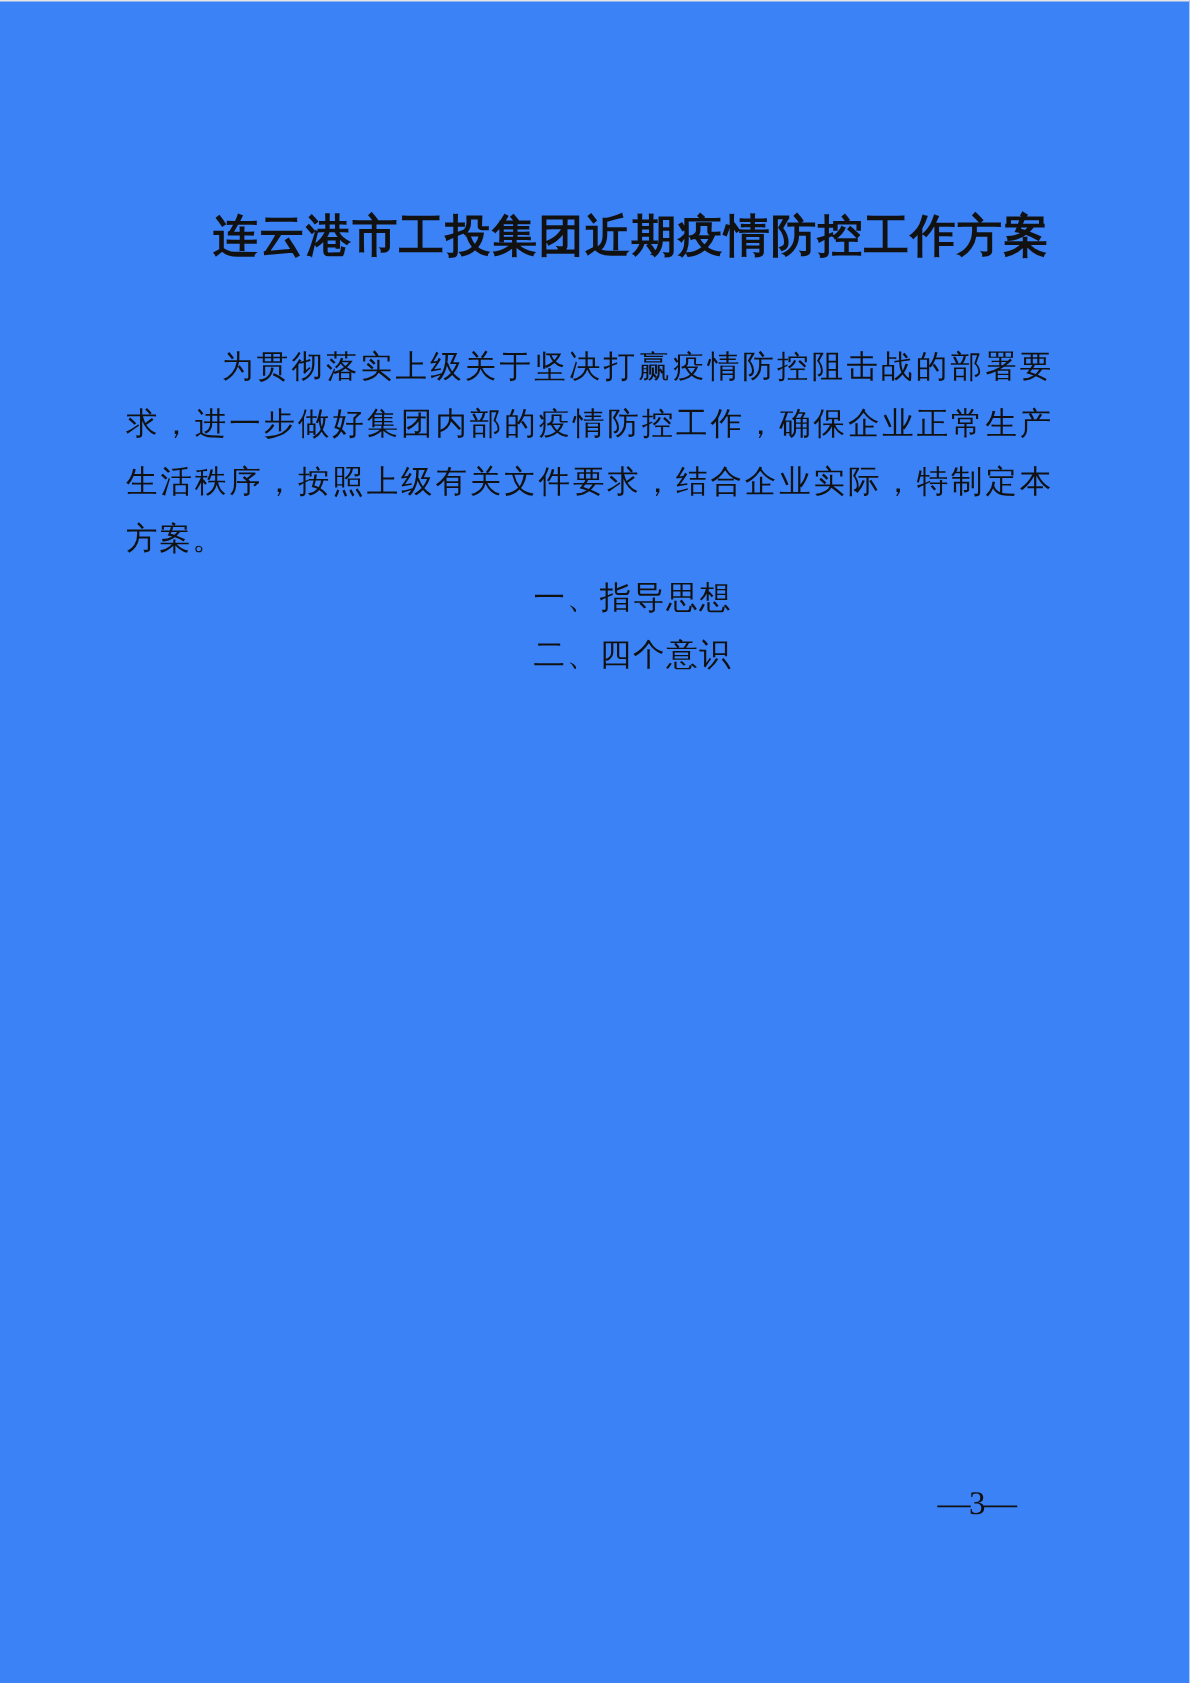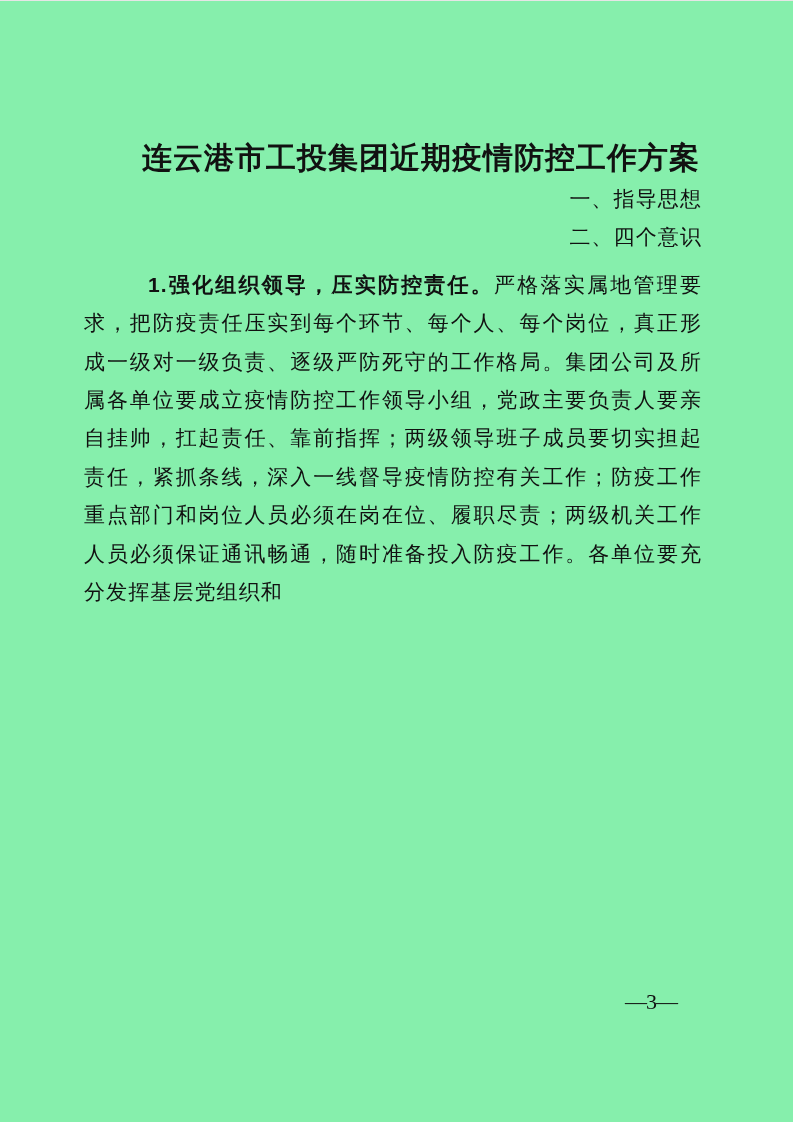--- a/index.html
+++ b/index.html
@@ -4,21 +4,21 @@
 <style>
   html, body {
     margin: 0;
     padding: 0;
     background: #ffffff;
   }
   .page {
     position: relative;
     width: 793px;
     height: 1122px;
-    background: #86efac;
+    background: #3b82f6;
     color: #111111;
     font-family: "Liberation Sans", sans-serif;
     overflow: hidden;
     border-top: 1px solid #e6e6e6;
     box-sizing: border-box;
   }
   .content {
     position: absolute;
     left: 84px;
     top: 0;
@@ -40,21 +40,21 @@
     line-height: 38.4px;
     letter-spacing: 1.1px;
     text-align: justify;
     text-indent: 64px;
     font-weight: 400;
   }
   .para.first {
     margin-top: 46px;
   }
   .para.heading {
-    text-align: right;
+    text-align: center;
     text-indent: 58px;
   }
   .para.measure {
     margin-top: 9px;
   }
   .para.measure .lead {
     font-weight: 700;
     letter-spacing: 1.1px;
   }
   .page-number {
@@ -69,24 +69,24 @@
   }
 </style>
 </head>
 <body>
 
 <div class="page">
   <div class="content">
 
     <h1 class="doc-title">连云港市工投集团近期疫情防控工作方案</h1>
 
+    <p class="para first">为贯彻落实上级关于坚决打赢疫情防控阻击战的部署要求，进一步做好集团内部的疫情防控工作，确保企业正常生产生活秩序，按照上级有关文件要求，结合企业实际，特制定本方案。</p>
 
     <p class="para heading">一、指导思想</p>
 
 
     <p class="para heading">二、四个意识</p>
 
-    <p class="para measure"><span class="lead">1.强化组织领导，压实防控责任。</span><span>严格落实属地管理要求，把防疫责任压实到每个环节、每个人、每个岗位，真正形成一级对一级负责、逐级严防死守的工作格局。集团公司及所属各单位要成立疫情防控工作领导小组，党政主要负责人要亲自挂帅，扛起责任、靠前指挥；两级领导班子成员要切实担起责任，紧抓条线，深入一线督导疫情防控有关工作；防疫工作重点部门和岗位人员必须在岗在位、履职尽责；两级机关工作人员必须保证通讯畅通，随时准备投入防疫工作。各单位要充分发挥基层党组织和</span></p>
 
   </div>
 
   <div class="page-number">—3—</div>
 </div>
 
 </body></html>

